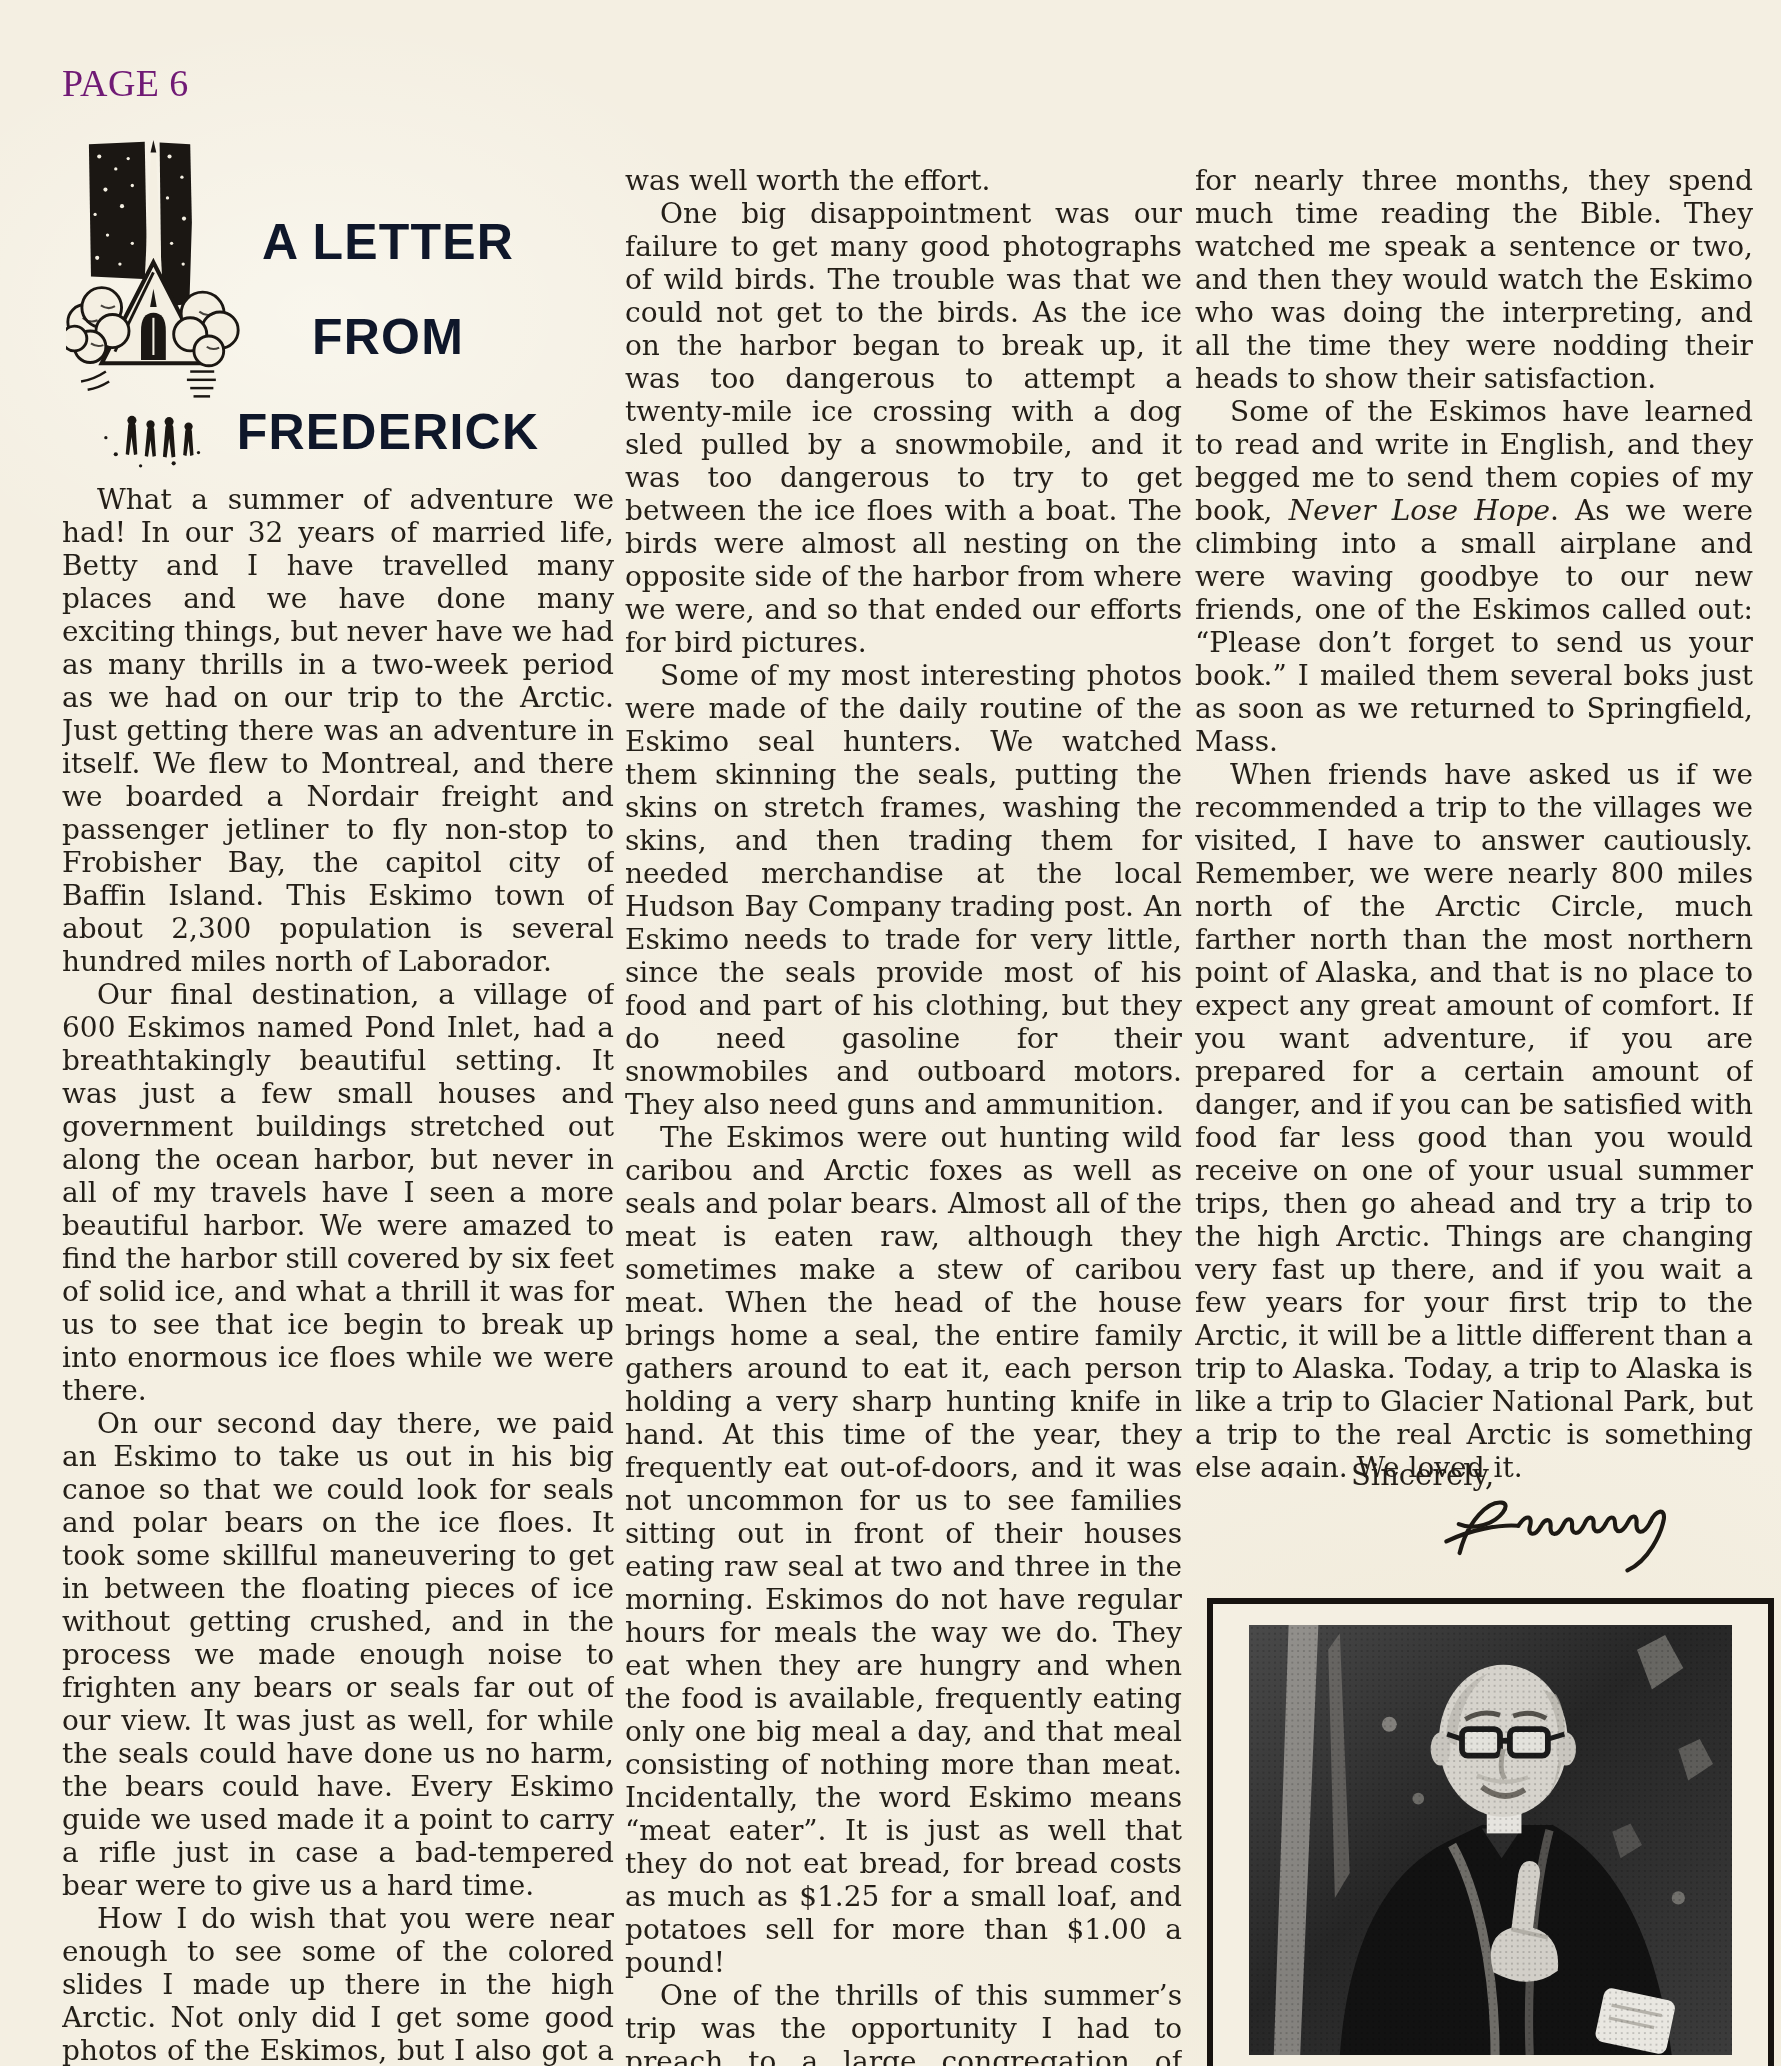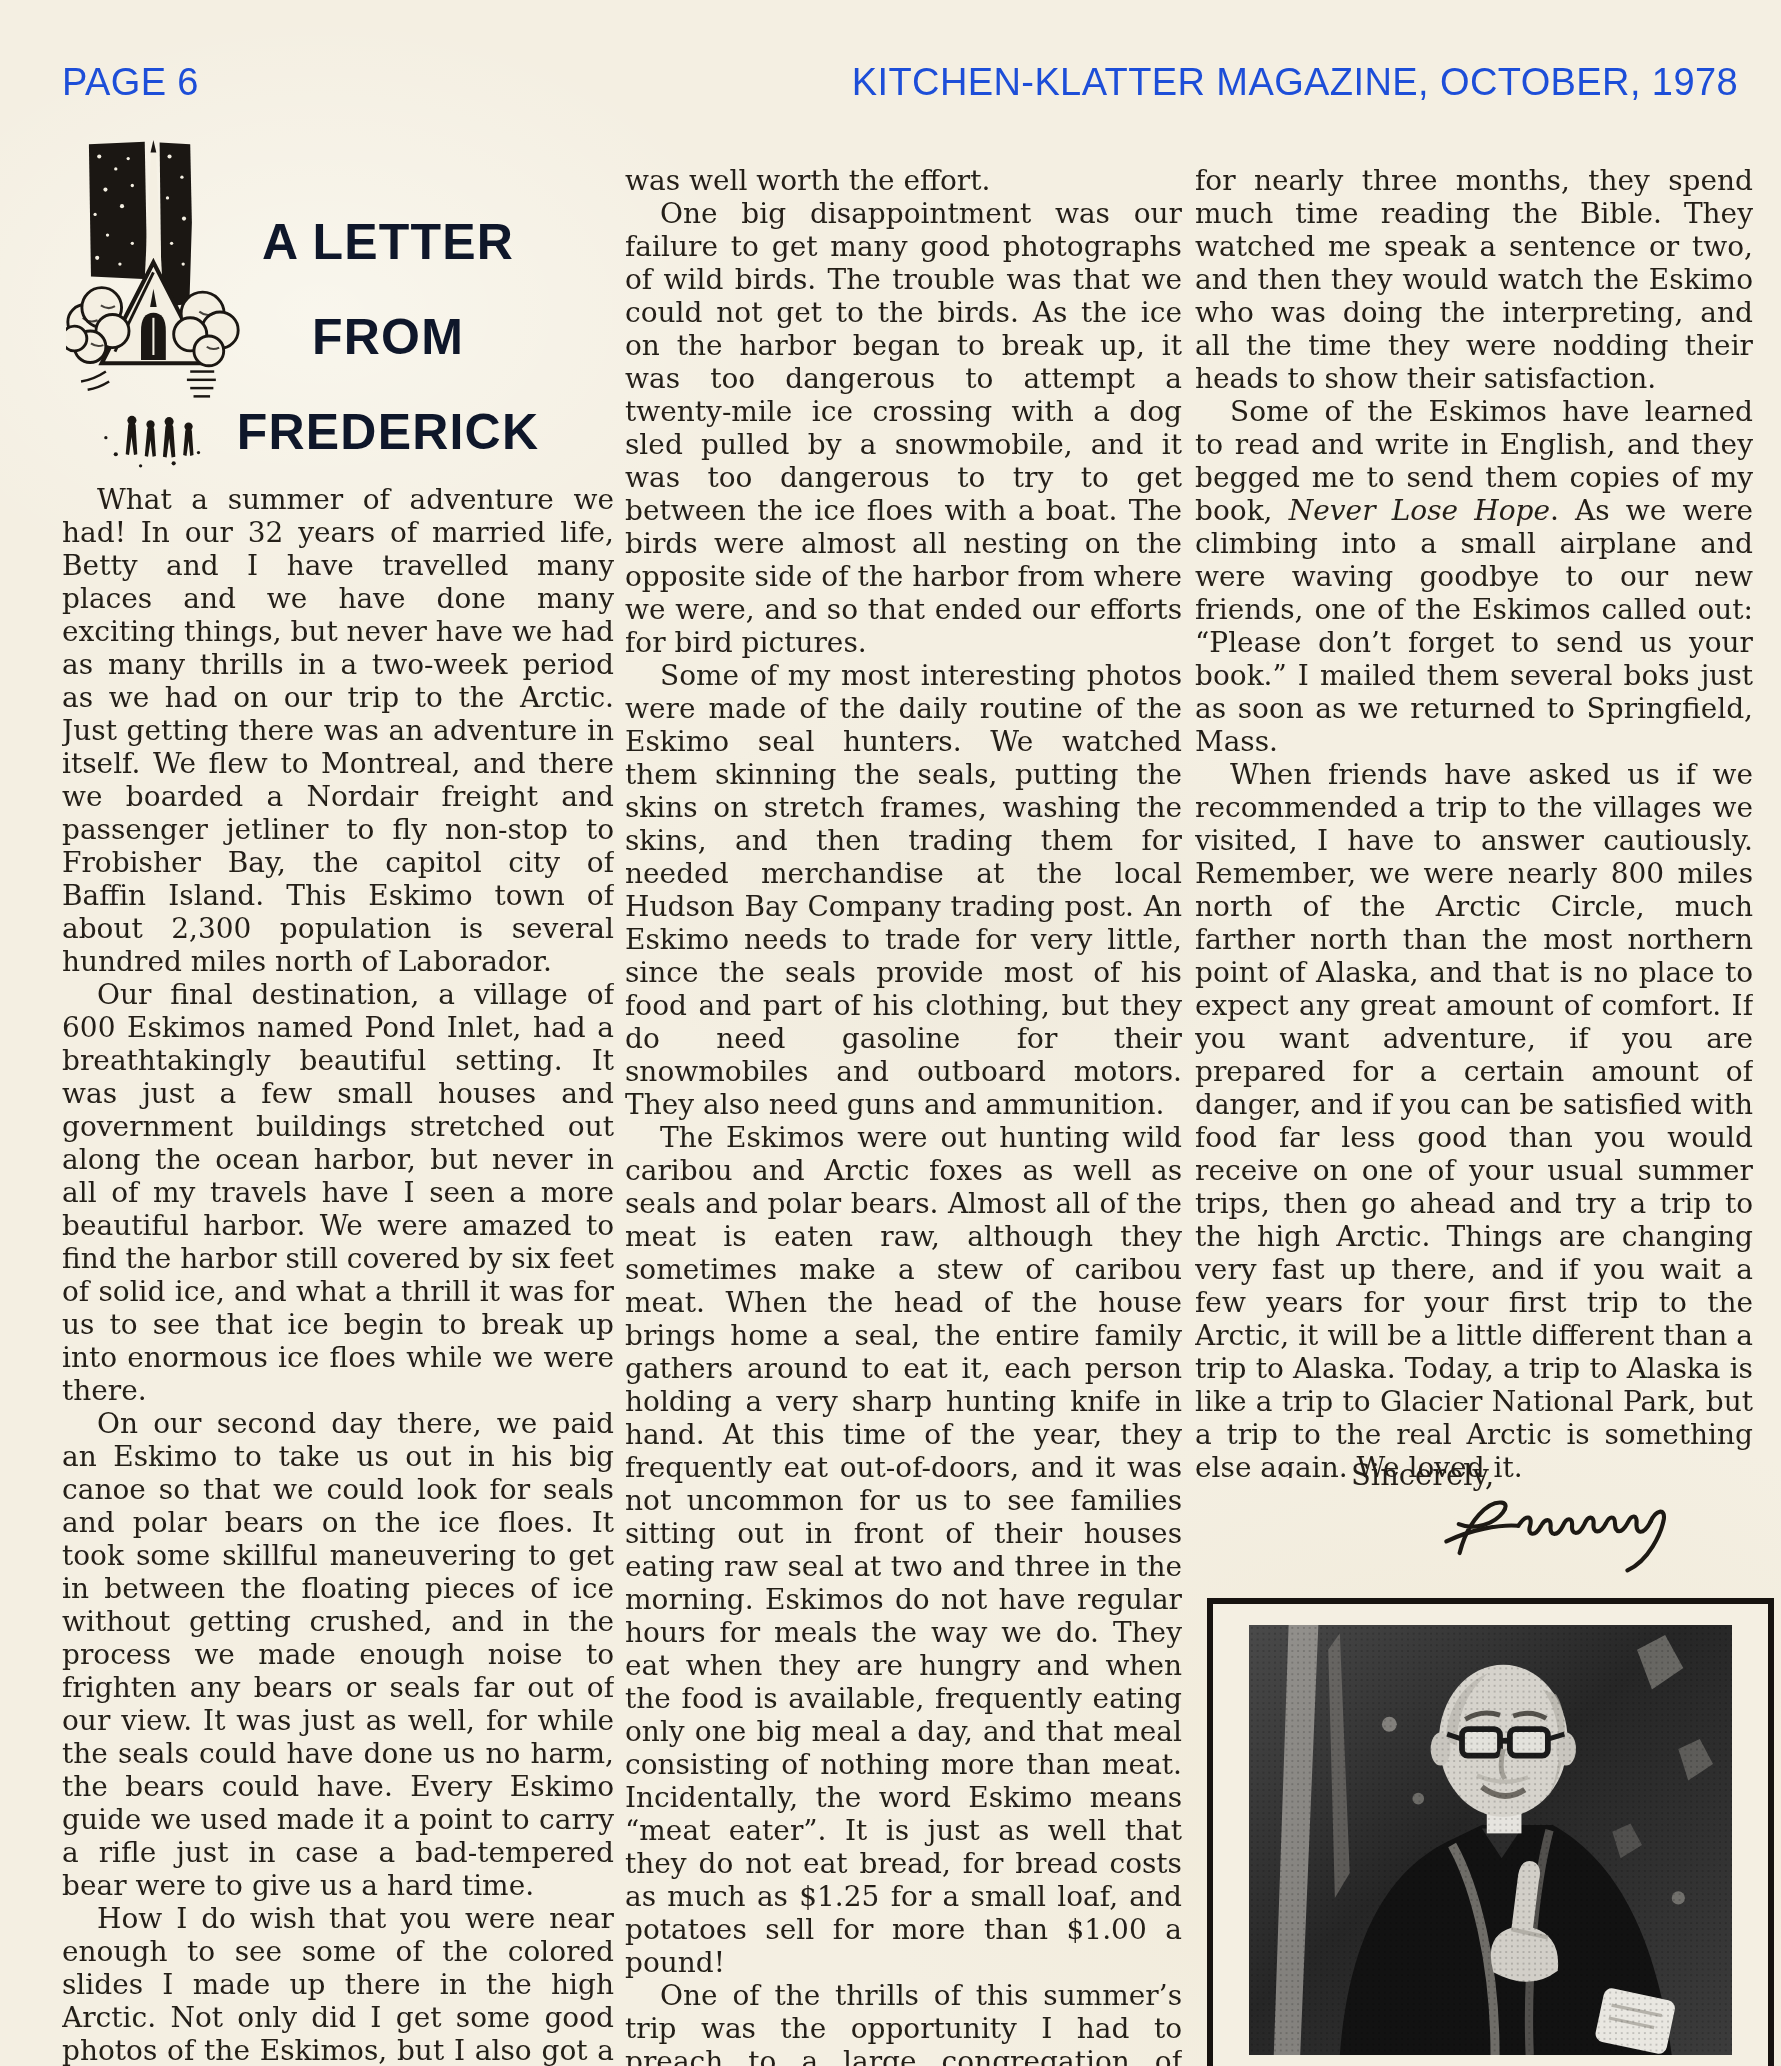--- a/index.html
+++ b/index.html
@@ -16,21 +16,21 @@
     content:"";position:absolute;inset:0;
     background:
       radial-gradient(ellipse 744px 496px at 18% 12%, rgba(255,255,250,.45), transparent 60%),
       radial-gradient(ellipse 909px 661px at 82% 70%, rgba(236,228,205,.5), transparent 65%),
       radial-gradient(ellipse 579px 372px at 55% 35%, rgba(228,222,206,.35), transparent 60%);
     pointer-events:none;
   }
 
   
   .running-head{position:absolute;top:61px;left:62px;right:43px;height:45px;
-    font-family:Liberation Sans, sans-serif;font-size:38px;letter-spacing:0.4px;color:#1d4ed8;}
+    font-family:Liberation Serif, serif;font-size:38px;letter-spacing:0.4px;color:#701a75;}
   .running-head .pageno{position:absolute;left:0;top:0;}
   .running-head .magtitle{position:absolute;right:0;top:0;}
 
   
   .col{position:absolute;font-size:28px;line-height:33px;text-align:justify;overflow:hidden;}
   .col p{margin:0;}
   .col p.indent{text-indent:35px;}
   #col1{left:62px;top:483px;width:552px;height:2112px;}
   #col2{left:625px;top:164px;width:557px;height:2434px;}
   #col3{left:1195px;top:164px;width:558px;height:1314px;}
@@ -55,21 +55,20 @@
   .ad-photo{margin:20.7px auto 0;width:483px;height:430px;}
   .ad-photo svg{width:100%;height:100%;display:block;}
 </style>
 </head>
 <body>
 
 <div class="page">
 
   <div class="running-head">
     <span class="pageno">PAGE 6</span>
-    <span class="magtitle">KITCHEN-KLATTER MAGAZINE, OCTOBER, 1978</span>
   </div>
 
   <div class="illustration">
     <svg viewBox="0 0 420 815">
 
       <path d="M55 10 L190 4 L196 330 L186 336 L60 330 Z" fill="#1b1713"></path>
       <path d="M226 6 L300 10 L304 200 L298 396 L252 402 L230 340 Z" fill="#1b1713"></path>
 
       <g fill="#f4efe2">
         <circle cx="80" cy="40" r="5"></circle>

